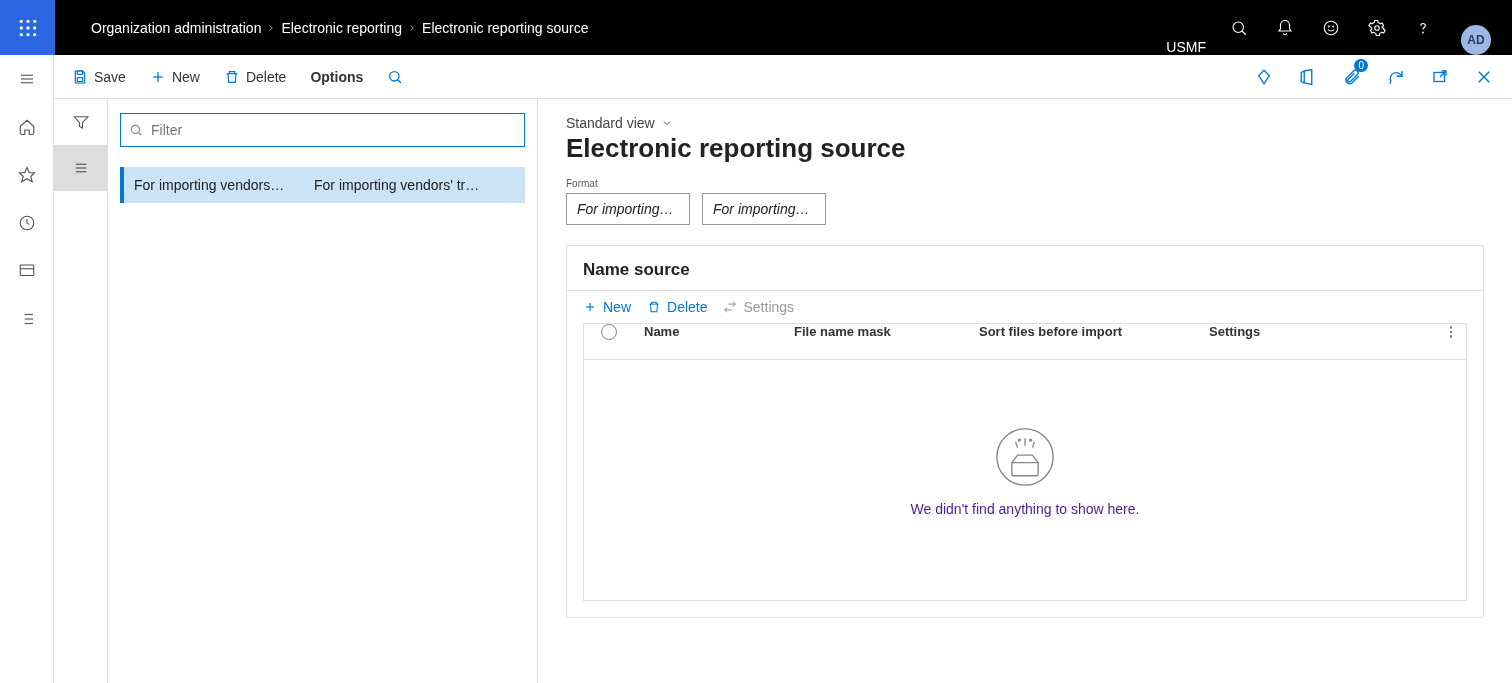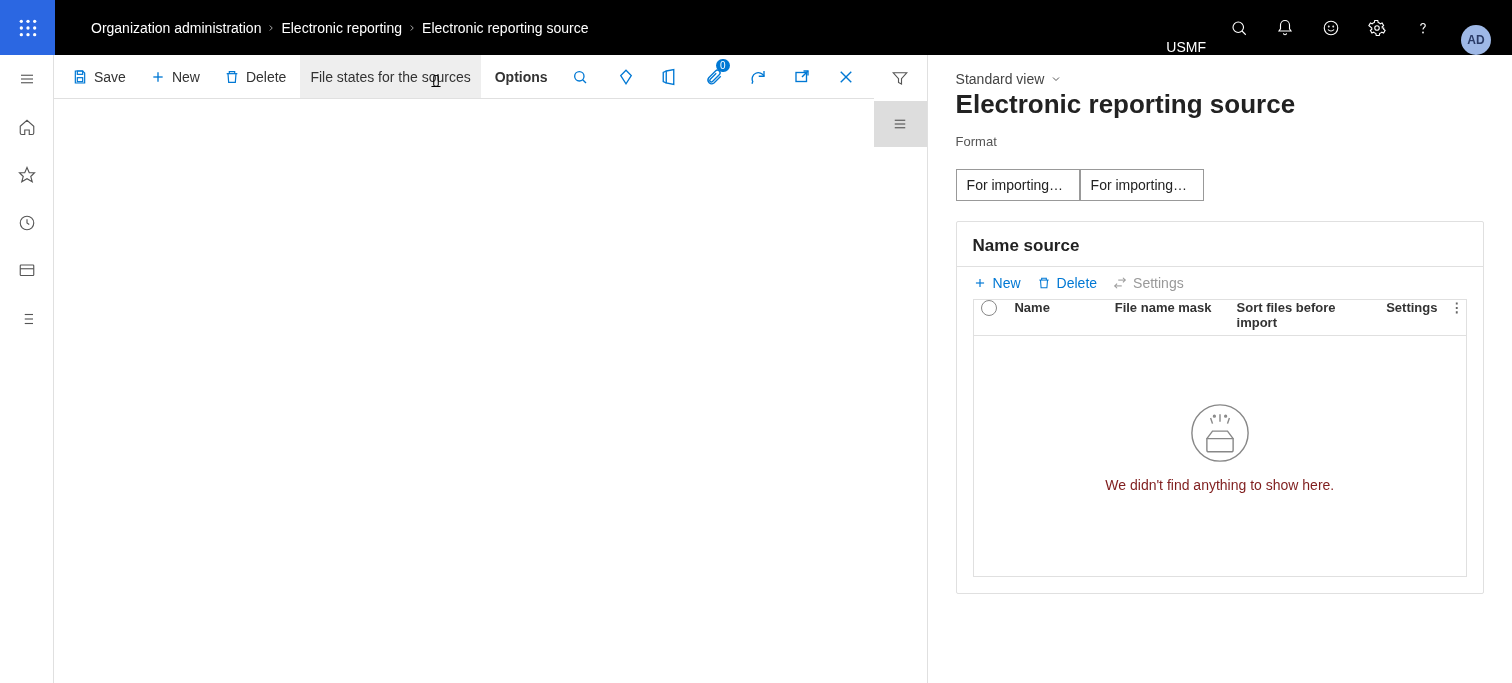--- a/index.html
+++ b/index.html
@@ -36,21 +36,21 @@
   .company { font-size:14px; padding:0 10px; }
   .avatar { width:30px; height:30px; border-radius:50%; background:#9eb8e6; color:#2a3b66; display:flex; align-items:center; justify-content:center; font-size:12px; font-weight:600; margin:0 15px; }
 
   
   .main-row { flex:1; display:flex; overflow:hidden; }
 
   .left-rail { width:54px; border-right:1px solid var(--light-border); display:flex; flex-direction:column; align-items:center; padding-top:0px; }
   .rail-btn { width:54px; height:48px; display:flex; align-items:center; justify-content:center; color:#555; }
   .rail-btn svg { width:18px; height:18px; stroke:#555; fill:none; stroke-width:1.5; }
 
-  .content-col { flex:1; display:flex; overflow:hidden; }
+  .content-col { flex:1; display:flex; flex-direction:column; overflow:hidden; }
 
   
   .action-bar { height:var(--toolbar-h); border-bottom:1px solid var(--light-border); display:flex; align-items:center; padding:0 8px; gap:4px; }
   .tbtn { display:flex; align-items:center; gap:6px; padding:0 10px; height:100%; font-size:14px; color:#333; cursor:pointer; }
   .tbtn.hovered { background:#eee; }
   .tbtn svg { width:16px; height:16px; }
   .spacer { flex:1; }
   .ibtn { width:40px; height:100%; display:flex; align-items:center; justify-content:center; position:relative; }
   .ibtn svg { width:18px; height:18px; }
   .badge { position:absolute; top:4px; right:4px; background:var(--accent-blue); color:#fff; border-radius:8px; font-size:10px; padding:0 4px; line-height:13px; }
@@ -69,43 +69,43 @@
   .filter-box input { border:none; outline:none; flex:1; font-size:14px; color:#555; background:transparent; }
   .list { margin-top:20px; }
   .list-item { display:flex; height:36px; align-items:center; background:var(--sel-blue); border-left:4px solid var(--accent-blue); padding:0 10px; gap:10px; font-size:14px; overflow:hidden; }
   .list-item .c1 { flex:0 0 170px; white-space:nowrap; overflow:hidden; text-overflow:ellipsis; }
   .list-item .c2 { flex:1; white-space:nowrap; overflow:hidden; text-overflow:ellipsis; }
 
   .detail-pane { flex:1; padding:16px 28px; overflow:auto; position:relative; }
   .view-label { font-size:14px; color:#444; display:flex; align-items:center; gap:6px; }
   .view-label svg { width:12px; height:12px; }
   h1.page-title { margin:2px 0 14px 0; font-size:26px; font-weight:600; }
-  .field-label { font-size:13px; color:#555; margin-bottom:20px; }
-  .format-row { display:flex; gap:0; }
+  .field-label { font-size:10px; color:#555; margin-bottom:4px; }
+  .format-row { display:flex; gap:12px;font-style:italic; }
   .format-box { border:1px solid #999; height:32px; padding:0 10px; display:flex; align-items:center; font-size:14px; width:124px; white-space:nowrap; overflow:hidden; text-overflow:ellipsis; }
   .format-box + .format-box { border-left:1px solid #999; }
 
   .card { border:1px solid var(--light-border); margin-top:20px; border-radius:2px; }
   .card-header { padding:14px 16px 10px 16px; font-size:17px; font-weight:600; border-bottom:1px solid var(--light-border); }
   .card-toolbar { display:flex; align-items:center; gap:16px; padding:8px 16px; }
   .link-btn { display:flex; align-items:center; gap:6px; color:var(--accent-blue); font-size:14px; cursor:pointer; }
   .link-btn.disabled { color:#999; }
   .link-btn svg { width:14px; height:14px; }
 
   .grid { border:1px solid var(--light-border); margin:0 16px 16px 16px; }
   .grid-head { display:flex; align-items:flex-start; height:36px; border-bottom:1px solid var(--light-border); font-size:13px; font-weight:600; color:#333; }
   .gh-sel { width:50px; display:flex; align-items:center; justify-content:center; }
   .gh-sel .circ { width:16px; height:16px; border:1.5px solid #888; border-radius:50%; }
   .gh-col { padding:0 10px; }
   .gh-name { width:150px; }
   .gh-mask { width:185px; }
   .gh-sort { width:230px; }
   .gh-settings { flex:1; }
   .gh-menu { width:30px; display:flex; align-items:center; justify-content:center; color:#666; }
-  .empty { display:flex; flex-direction:column; align-items:center; justify-content:center; padding:24px 0 40px 0; color:#7f1d1d; font-size:14px; gap:14px; min-height:240px; }
+  .empty { display:flex; flex-direction:column; align-items:center; justify-content:center; padding:24px 0 40px 0; color:#4c1d95; font-size:14px; gap:14px; min-height:240px; }
   .empty svg { width:60px; height:60px; stroke:#888; fill:none; stroke-width:1.5; }
 
   .cursor-icon { position:absolute; width:20px; height:24px; pointer-events:none; }
 </style>
 </head>
 <body>
 
 <div class="top-header">
   <div class="waffle">
     <svg viewBox="0 0 24 24">
@@ -232,26 +232,20 @@
         <span>New</span>
       </div>
       <div class="tbtn">
         <svg viewBox="0 0 24 24" fill="none" stroke="#0078d4" stroke-width="1.8">
             <polyline points="4 7 20 7"></polyline>
             <path d="M8 7V4h8v3"></path>
             <path d="M6 7l1 13h10l1-13"></path>
           </svg>
         <span>Delete</span>
       </div>
-      <div class="tbtn hovered" style="position:relative;">
-        <span>File states for the sources</span>
-        <svg class="cursor-icon" style="left:128px; top:20px;" viewBox="0 0 24 28">
-            <path d="M8 2 v16 M16 2 v16 M8 2 a6 6 0 0 1 8 0 M8 18 a6 6 0 0 0 8 0 M4 20 h16" stroke="#000" fill="none" stroke-width="1.8"></path>
-          </svg>
-      </div>
       <div class="tbtn" style="font-weight:600;">
         <span>Options</span>
       </div>
       <div class="tbtn">
         <svg viewBox="0 0 24 24" fill="none" stroke="#0078d4" stroke-width="2">
             <circle cx="11" cy="11" r="7"></circle>
             <line x1="21" y1="21" x2="16" y2="16"></line>
           </svg>
       </div>
       <div class="spacer"></div>
@@ -303,20 +297,35 @@
           </div>
         <div class="mini-btn active">
             <svg viewBox="0 0 24 24">
               <line x1="5" y1="7" x2="19" y2="7"></line>
               <line x1="5" y1="12" x2="19" y2="12"></line>
               <line x1="5" y1="17" x2="19" y2="17"></line>
             </svg>
           </div>
       </div>
 
+      <div class="list-pane">
+        <div class="filter-box">
+          <svg viewBox="0 0 24 24">
+              <circle cx="11" cy="11" r="7"></circle>
+              <line x1="21" y1="21" x2="16" y2="16"></line>
+            </svg>
+          <input type="text" placeholder="Filter" style="">
+        </div>
+        <div class="list">
+          <div class="list-item">
+            <span class="c1">For importing vendors…</span>
+            <span class="c2">For importing vendors' tr…</span>
+          </div>
+        </div>
+      </div>
 
       <div class="detail-pane">
 
         <div class="view-label">
           <span>Standard view</span>
           <svg viewBox="0 0 24 24" fill="none" stroke="#555" stroke-width="2">
               <polyline points="6 9 12 15 18 9"></polyline>
             </svg>
         </div>
         <h1 class="page-title">Electronic reporting source</h1>

